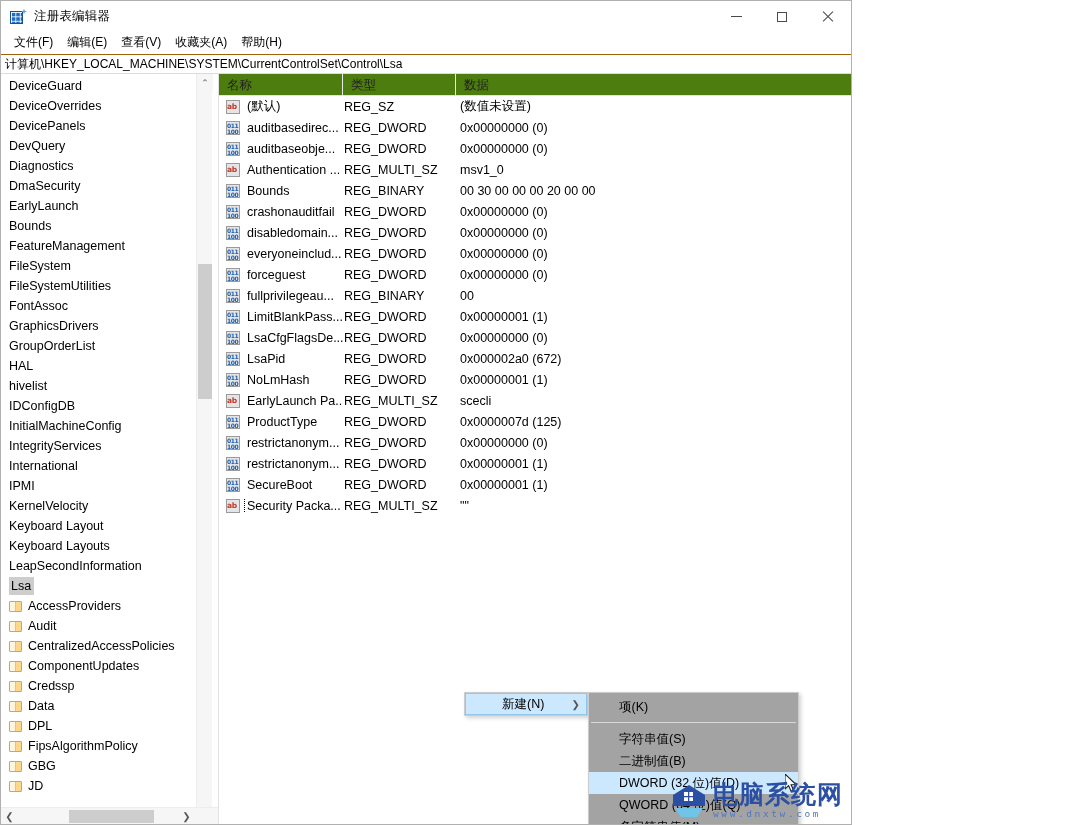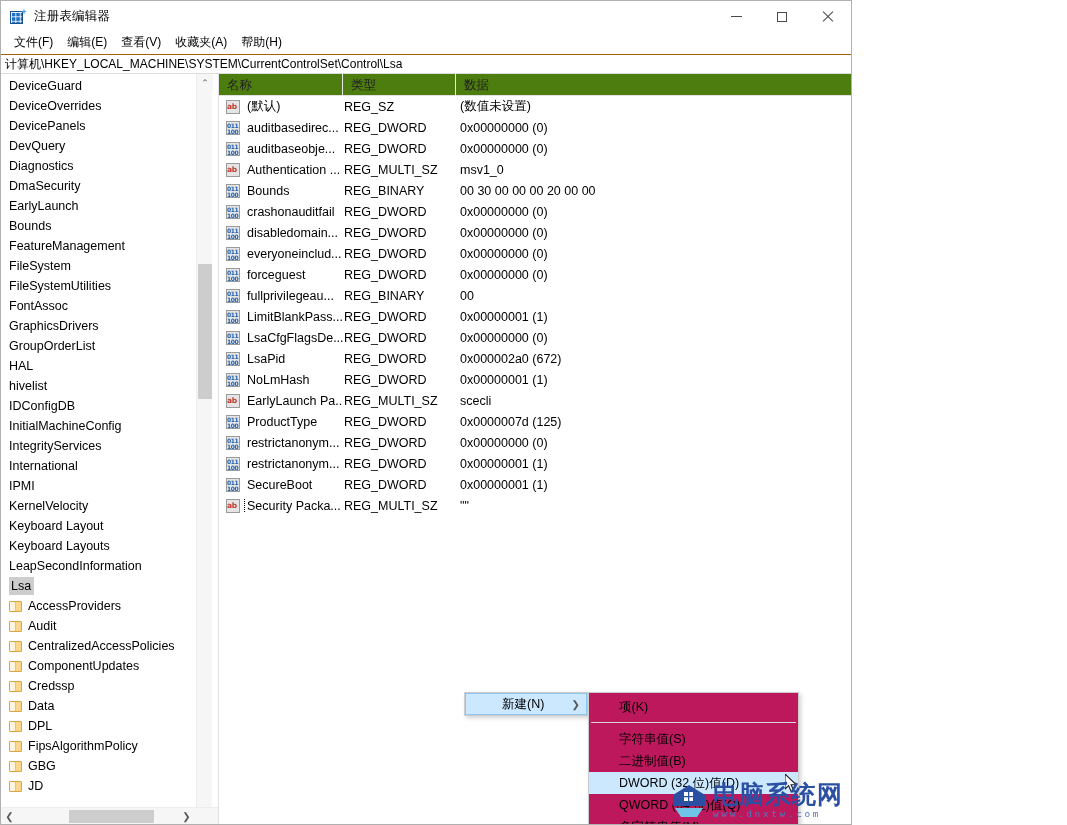--- a/index.html
+++ b/index.html
@@ -243,21 +243,21 @@
   .vicon.bin {
     color: #1f5fb0; font-weight: bold;
     font-size: 6px; line-height: 6px;
     padding-top: 1px; letter-spacing: -.4px;
   }
   .vicon.bin span { display: block; }
 
   
   .ctx {
     position: absolute;
-    background: #be185d;
+    background: #a3a3a3;
     border: 1px solid #cccccc;
     box-shadow: 2px 2px 4px rgba(0,0,0,.18);
     font-size: 12.5px; color: #000;
     z-index: 40;
   }
   .ctx-parent { left: 463px; top: 618px; width: 124px; height: 24px; }
   .ctx-parent .mi {
     height: 22px;
     background: #cce8ff;
     border: 1px solid #8fc7ef;

